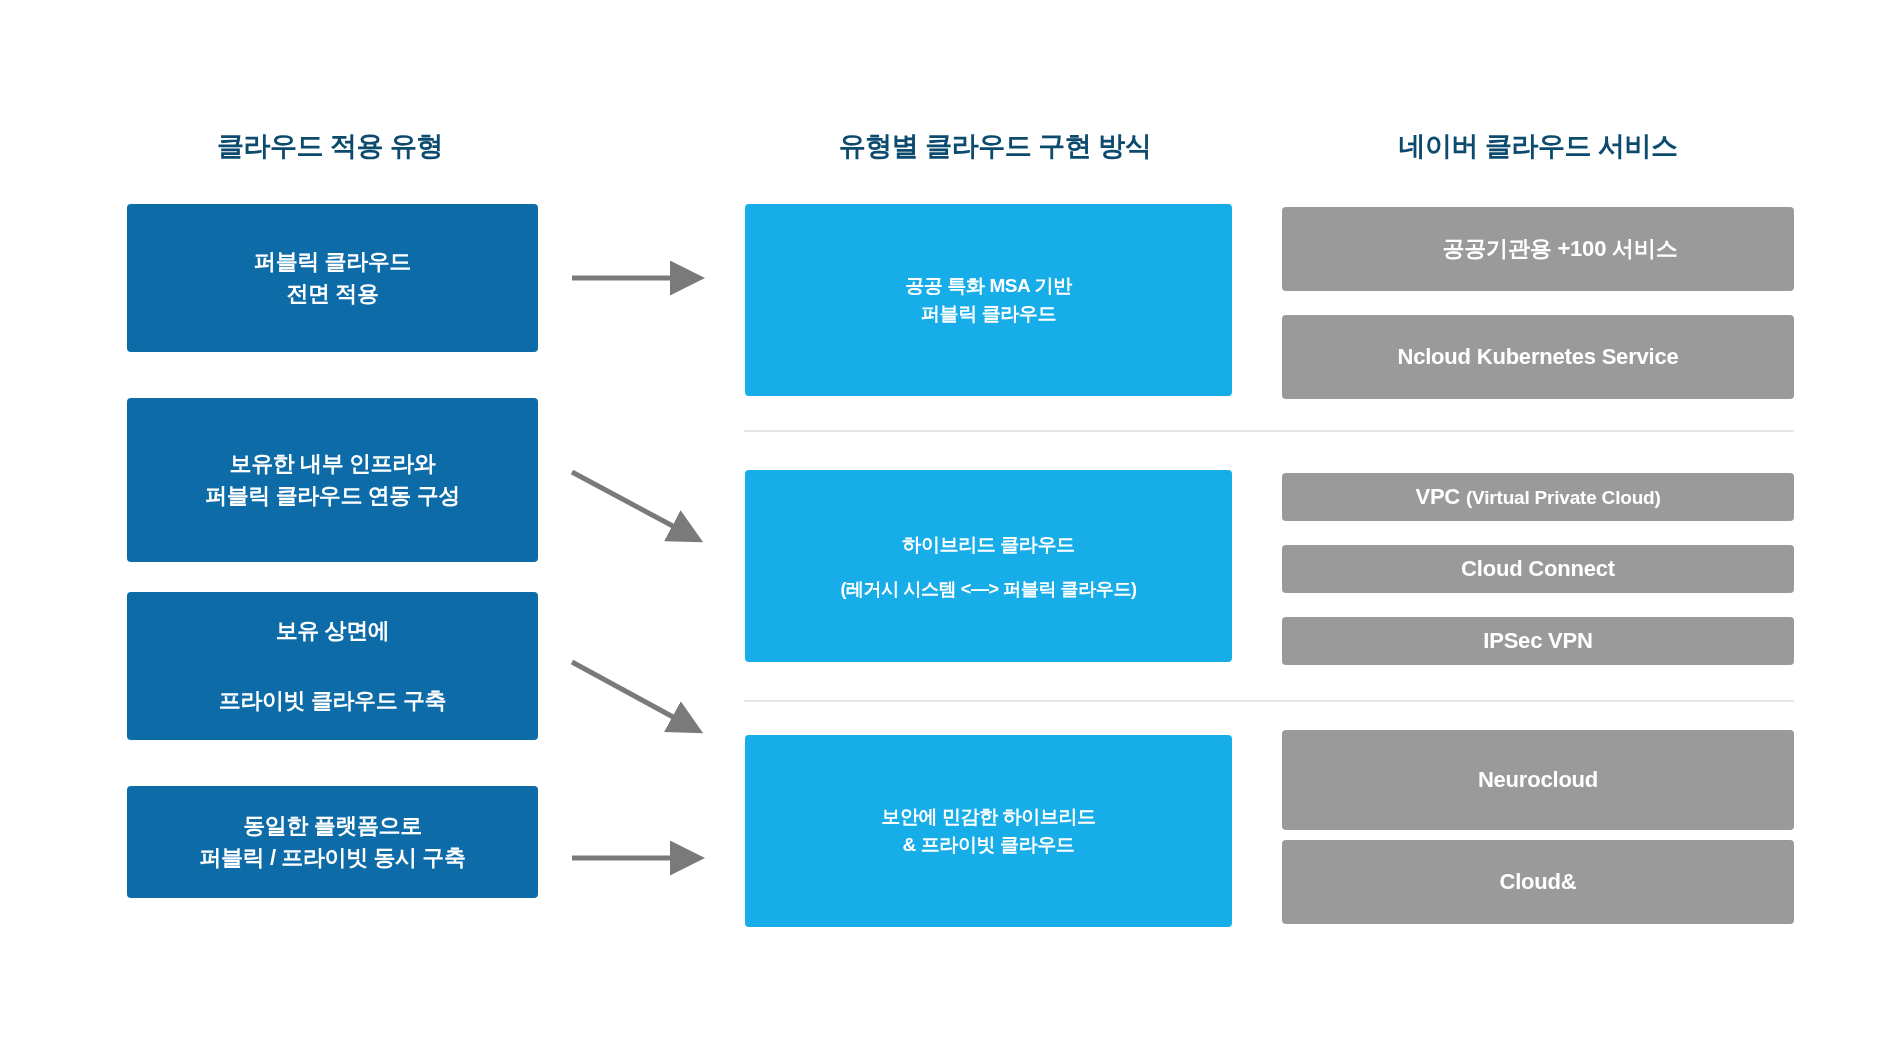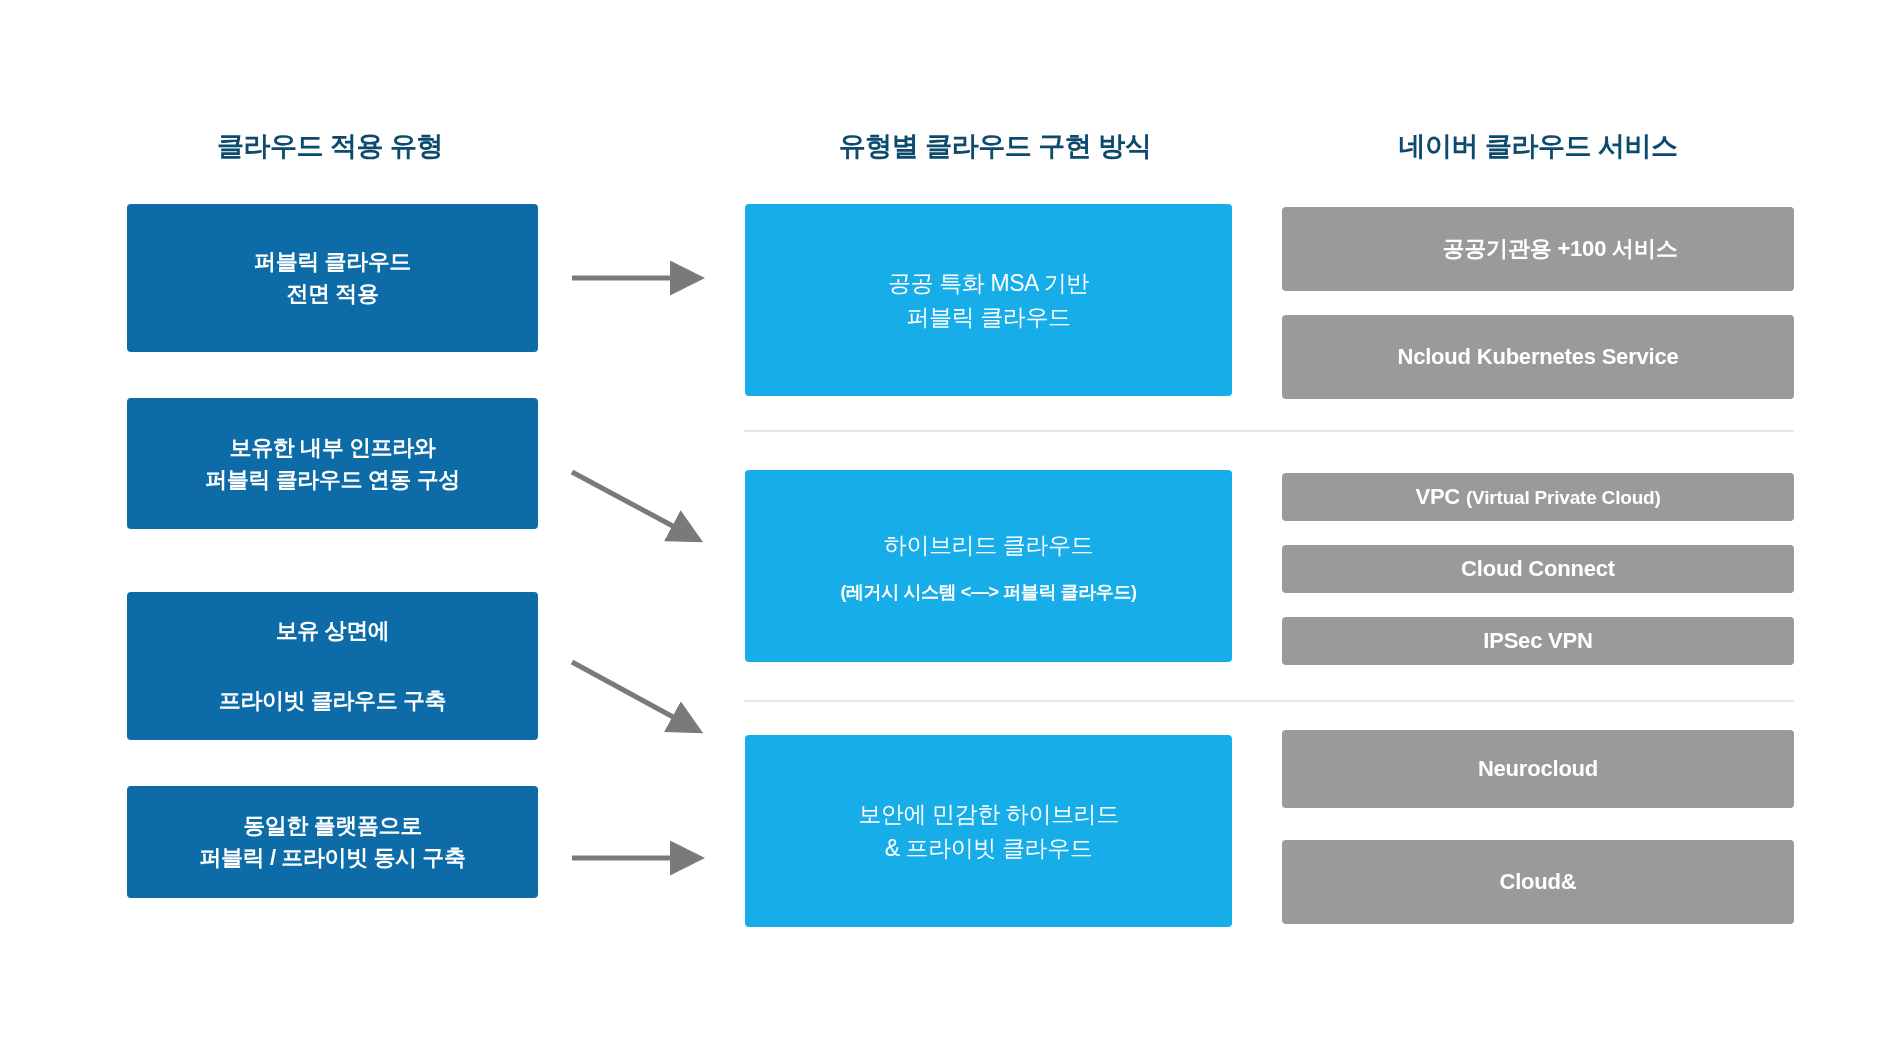--- a/index.html
+++ b/index.html
@@ -56,33 +56,33 @@
     background: #0d6ca8;
   }
   .type-box .line {
     font-size: 22px;
     font-weight: bold;
     line-height: 1.45;
     letter-spacing: -0.4px;
     white-space: nowrap;
   }
   #type-box-0 { top: 204px; height: 148px; }
-  #type-box-1 { top: 398px; height: 131px; }
+  #type-box-1 { top: 398px; height: 164px; }
   #type-box-2 { top: 592px; height: 148px; gap: 38px; }
   #type-box-3 { top: 786px; height: 112px; }
 
   
   .method-box {
     left: 745px;
     width: 487px;
     background: #17ade8;
   }
   .method-box .line {
-    font-size: 23px;
-    font-weight: normal;
+    font-size: 19px;
+    font-weight: bold;
     line-height: 1.5;
     letter-spacing: -0.4px;
     white-space: nowrap;
   }
   .method-box .sub {
     font-size: 18px;
     font-weight: bold;
     letter-spacing: -0.4px;
     margin-top: 18px;
     white-space: nowrap;
@@ -106,21 +106,21 @@
   .service-box .label .paren {
     font-size: 19px;
     font-weight: bold;
   }
 
   #service-box-0 { top: 207px; height: 84px; padding-left: 44px; }
   #service-box-1 { top: 315px; height: 84px; }
   #service-box-2 { top: 473px; height: 48px; }
   #service-box-3 { top: 545px; height: 48px; }
   #service-box-4 { top: 617px; height: 48px; }
-  #service-box-5 { top: 730px; height: 78px; }
+  #service-box-5 { top: 730px; height: 100px; }
   #service-box-6 { top: 840px; height: 84px; }
 
   
   .divider {
     position: absolute;
     left: 744px;
     width: 1050px;
     height: 2px;
     background: #e6e6e6;
   }

